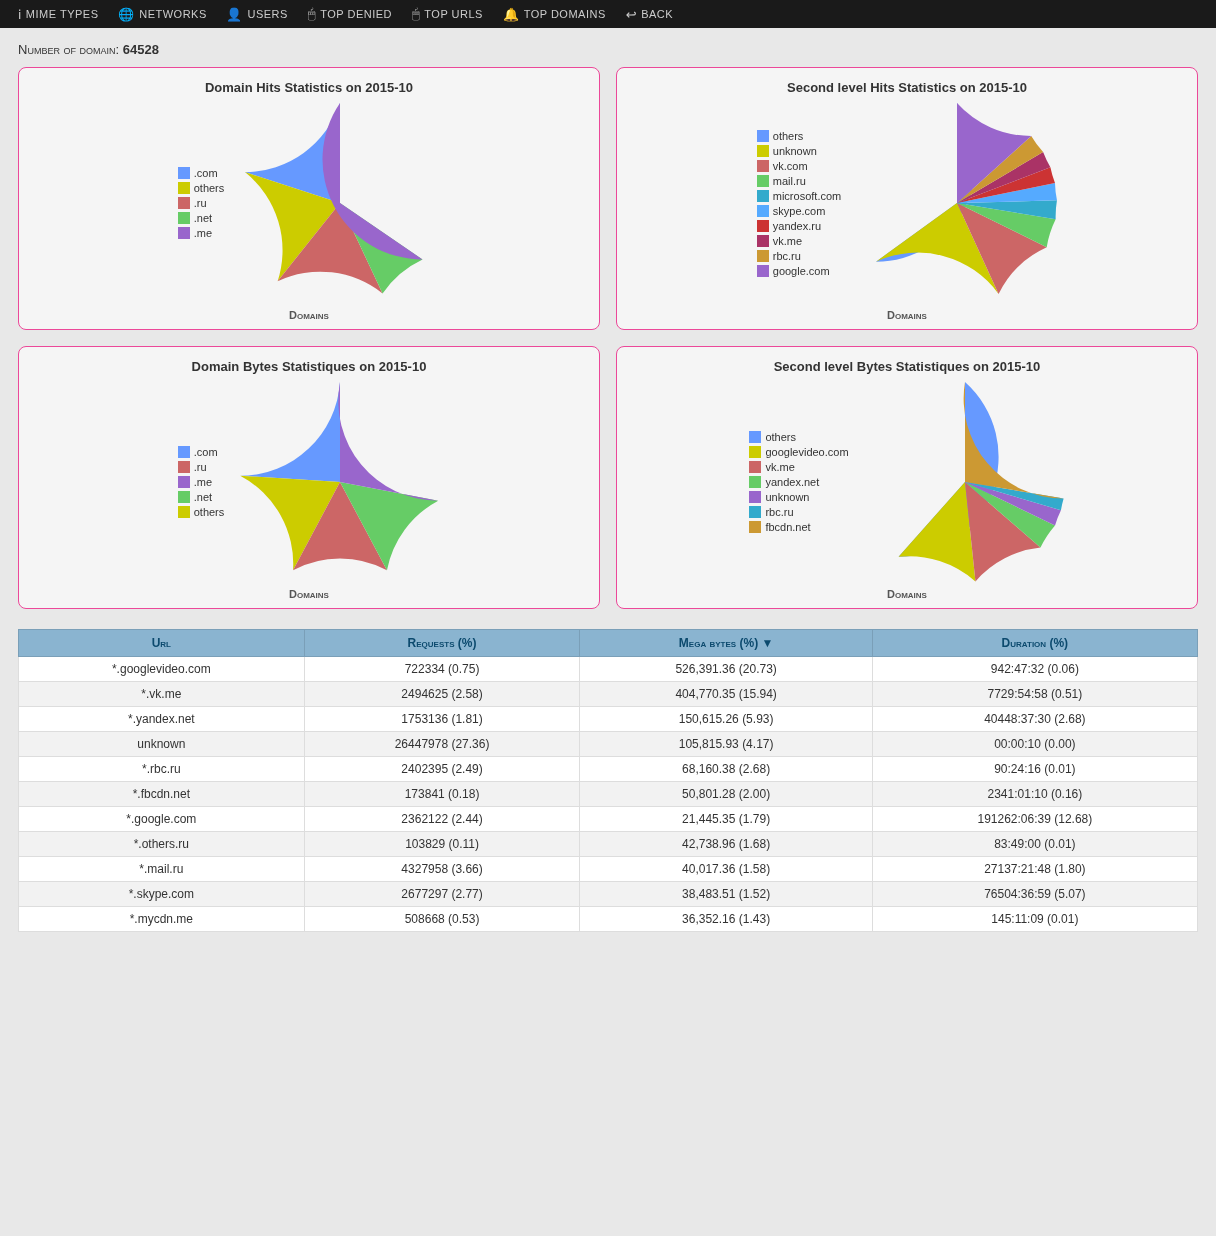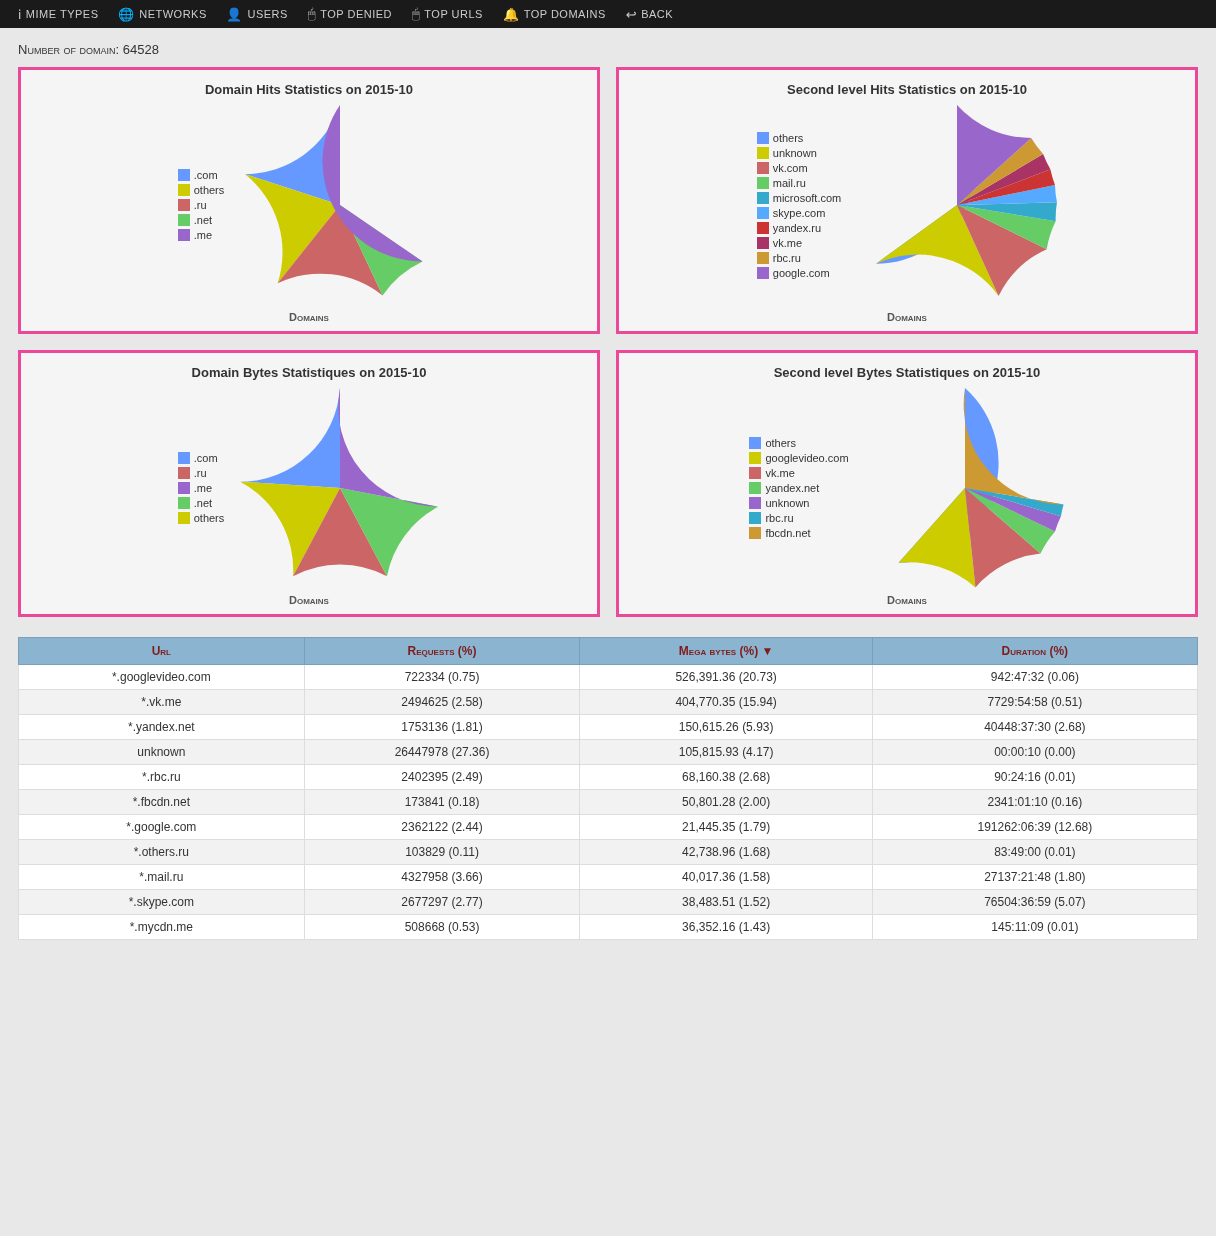--- a/index.html
+++ b/index.html
@@ -6,36 +6,36 @@
     body { font-family: Arial, sans-serif; font-size: 12px; background: #d0d0d0; color: #333; }
 
     
     #nav { background: #1a1a1a; display: flex; align-items: center; padding: 0 8px; height: 28px; }
     .nav-item { color: #ccc; font-size: 11px; padding: 0 10px; cursor: pointer; display: flex; align-items: center; gap: 4px; text-transform: uppercase; letter-spacing: 0.5px; font-variant: small-caps; white-space: nowrap; }
     .nav-icon { font-size: 13px; }
 
     
     #main { background: #e8e8e8; padding: 14px 18px; min-height: calc(100vh - 28px); }
     .stat-line { font-size: 13px; font-variant: small-caps; margin-bottom: 10px; }
-    .stat-line strong { font-weight: normal; }
+    .stat-line strong { font-weight: bold; }
     h1.page-title { font-size: 18px; font-variant: small-caps; font-weight: bold; border-bottom: 2px solid #555; padding-bottom: 4px; margin-bottom: 20px; }
 
     
     .charts-grid { display: grid; grid-template-columns: 1fr 1fr; gap: 16px; margin-bottom: 20px; }
-    .chart-box { background: #f5f5f5; border: 3px solid #ec4899; border-radius: 0; padding: 12px 8px 8px; }
+    .chart-box { background: #f5f5f5; border: 1px solid #ec4899; border-radius: 8px; padding: 12px 8px 8px; }
     .chart-title { text-align: center; font-weight: bold; font-size: 13px; margin-bottom: 8px; }
     .chart-inner { display: flex; align-items: center; justify-content: center; gap: 16px; text-align: right; }
     .chart-legend { font-size: 11px; display: flex; flex-direction: column; gap: 3px; }
     .legend-item { display: flex; align-items: center; gap: 4px; }
     .legend-color { width: 12px; height: 12px; flex-shrink: 0; }
     .chart-footer { text-align: center; font-size: 11px; font-weight: bold; margin-top: 6px; color: #555; font-variant: small-caps; }
 
     
     .data-table { width: 100%; border-collapse: collapse; background: #fff; border: 1px solid #aaa; }
-    .data-table th { background: #8ab4d0; color: #7f1d1d; font-variant: small-caps; font-size: 12px; padding: 6px 8px; text-align: center; border: 1px solid #7a9fb8; }
+    .data-table th { background: #8ab4d0; color: #0c4a6e; font-variant: small-caps; font-size: 12px; padding: 6px 8px; text-align: center; border: 1px solid #7a9fb8; }
     .data-table td { padding: 5px 8px; text-align: center; border: 1px solid #ddd; font-size: 12px; }
     .data-table tr:nth-child(even) td { background: #f2f2f2; }
 
     
     svg.pie { overflow: visible; }
   </style>
 </head>
 <body>
 
 <div id="nav">

